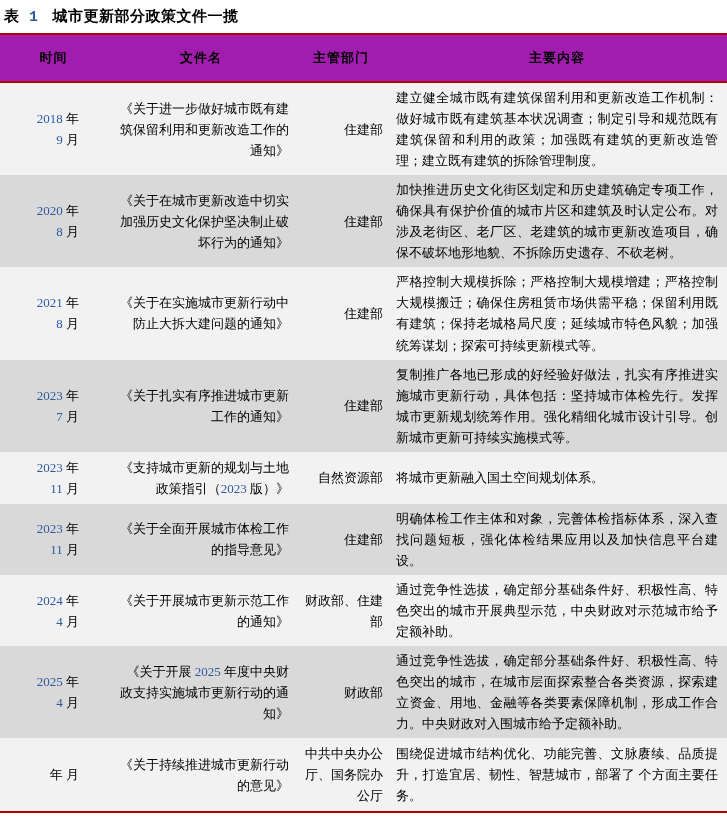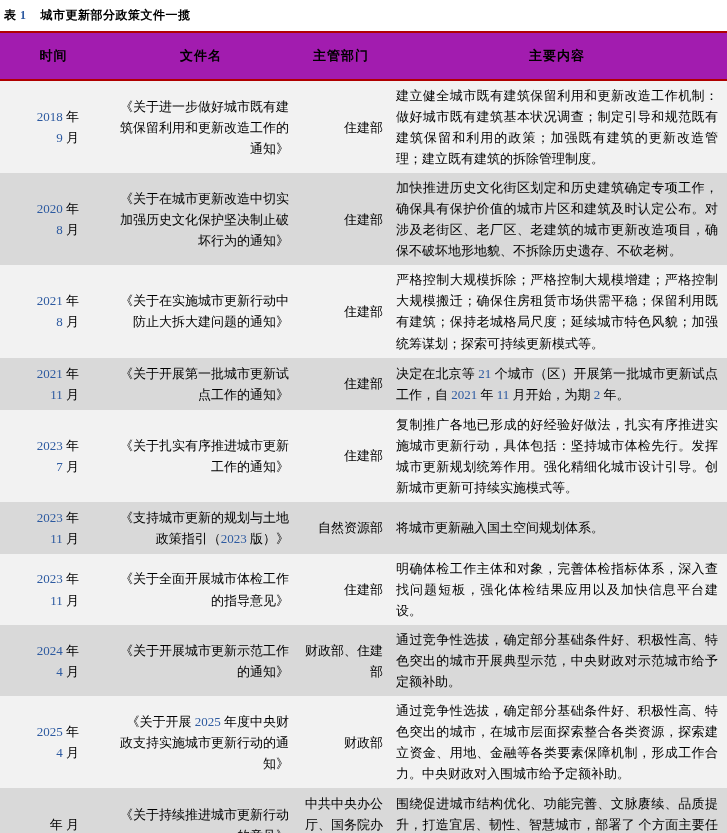--- a/index.html
+++ b/index.html
@@ -16,24 +16,25 @@
     color: var(--text-black);
     font-family: "Liberation Serif", "DejaVu Serif", serif;
   }
   .page {
     width: 727px;
     min-height: 833px;
     padding: 5px 0 0 0;
     background: #ffffff;
   }
   .title {
-    font-size: 12px;
+    font-size: 15px;
     font-weight: bold;
     padding: 2px 4px 7px 4px;
     letter-spacing: 0.5px;
+    font-family: Liberation Mono, monospace;
   }
   .title-label { margin-right: 14px; }
   table.policy {
     width: 727px;
     border-collapse: collapse;
     border-top: 2px solid var(--accent-red);
     border-bottom: 2px solid var(--accent-red);
     table-layout: fixed;
   }
   thead th {
@@ -97,26 +98,20 @@
     <td class="dept">住建部</td>
     <td class="content">加快推进历史文化街区划定和历史建筑确定专项工作，确保具有保护价值的城市片区和建筑及时认定公布。对涉及老街区、老厂区、老建筑的城市更新改造项目，确保不破坏地形地貌、不拆除历史遗存、不砍老树。</td>
   </tr>
         <tr>
     <td class="time"><span class="num">2021</span> 年 <span class="num">8</span> 月</td>
     <td class="name">《关于在实施城市更新行动中防止大拆大建问题的通知》</td>
     <td class="dept">住建部</td>
     <td class="content">严格控制大规模拆除；严格控制大规模增建；严格控制大规模搬迁；确保住房租赁市场供需平稳；保留利用既有建筑；保持老城格局尺度；延续城市特色风貌；加强统筹谋划；探索可持续更新模式等。</td>
   </tr>
         <tr>
-    <td class="time"><span class="num">2021</span> 年 <span class="num">11</span> 月</td>
-    <td class="name">《关于开展第一批城市更新试点工作的通知》</td>
-    <td class="dept">住建部</td>
-    <td class="content">决定在北京等 <span class="num">21</span> 个城市（区）开展第一批城市更新试点工作，自 <span class="num">2021</span> 年 <span class="num">11</span> 月开始，为期 <span class="num">2</span> 年。</td>
-  </tr>
-        <tr>
     <td class="time"><span class="num">2023</span> 年 <span class="num">7</span> 月</td>
     <td class="name">《关于扎实有序推进城市更新工作的通知》</td>
     <td class="dept">住建部</td>
     <td class="content">复制推广各地已形成的好经验好做法，扎实有序推进实施城市更新行动，具体包括：坚持城市体检先行。发挥城市更新规划统筹作用。强化精细化城市设计引导。创新城市更新可持续实施模式等。</td>
   </tr>
         <tr>
     <td class="time"><span class="num">2023</span> 年 <span class="num">11</span> 月</td>
     <td class="name">《支持城市更新的规划与土地政策指引（<span class="num">2023</span> 版）》</td>
     <td class="dept">自然资源部</td>
     <td class="content">将城市更新融入国土空间规划体系。</td>

